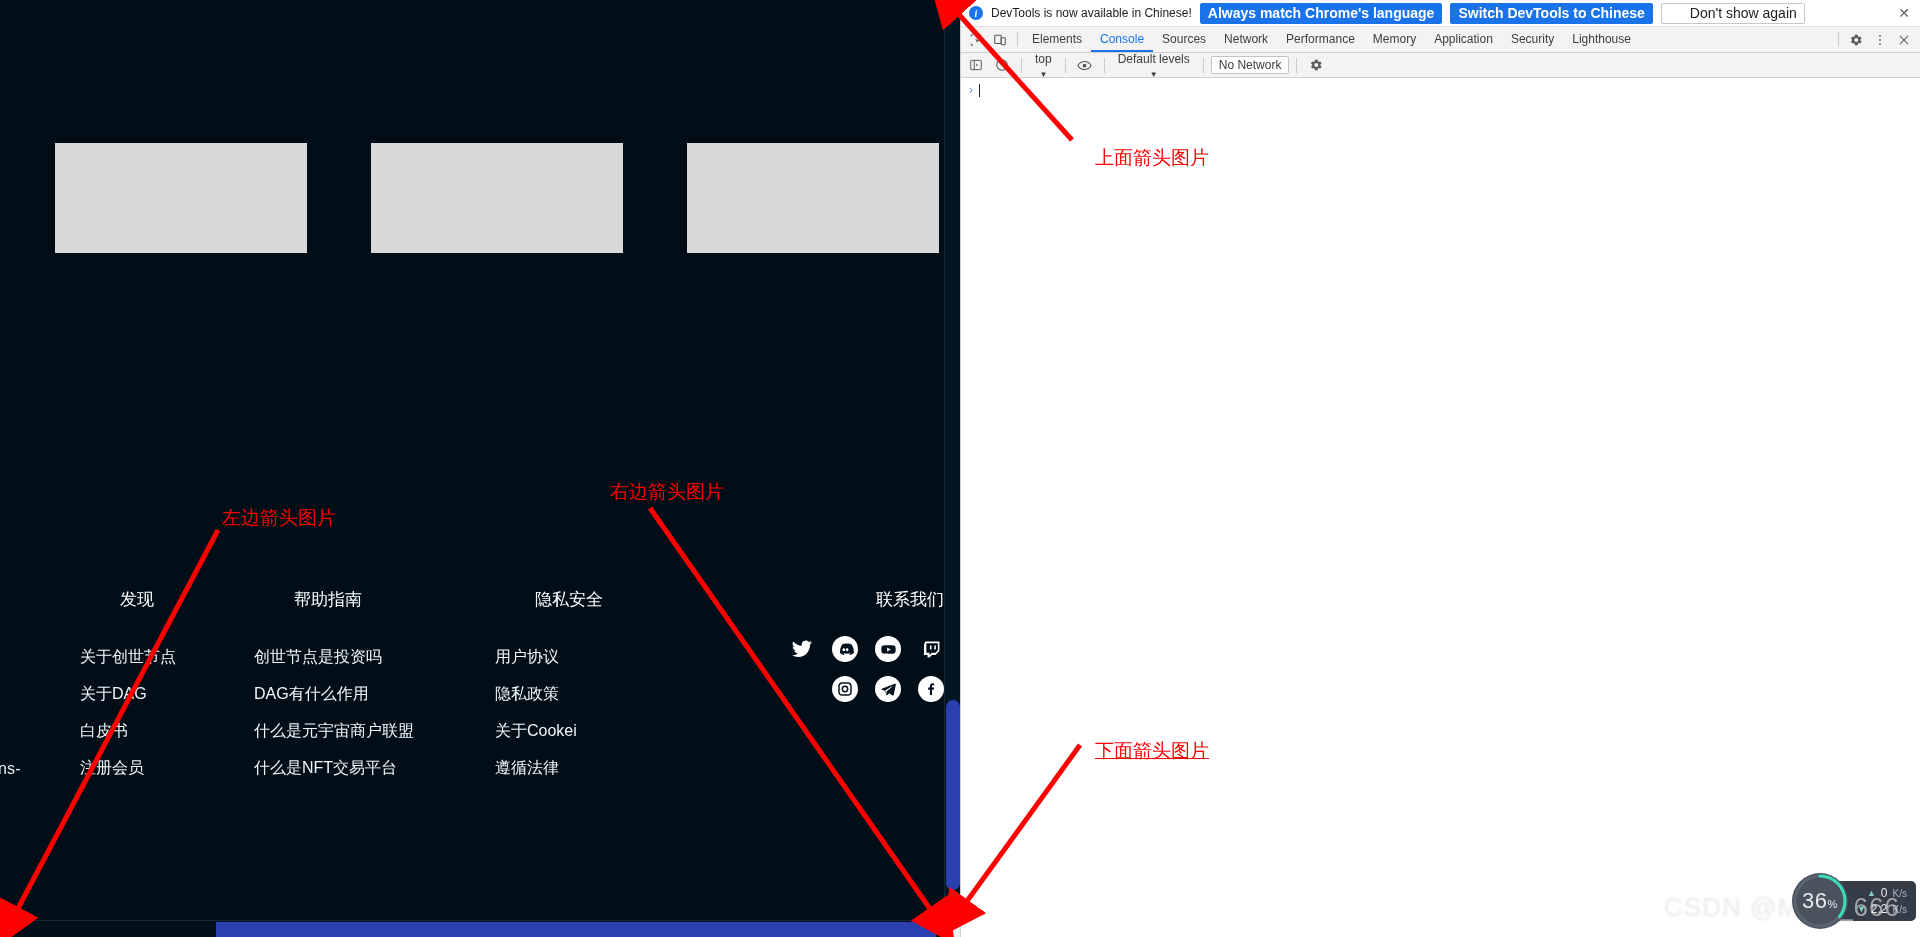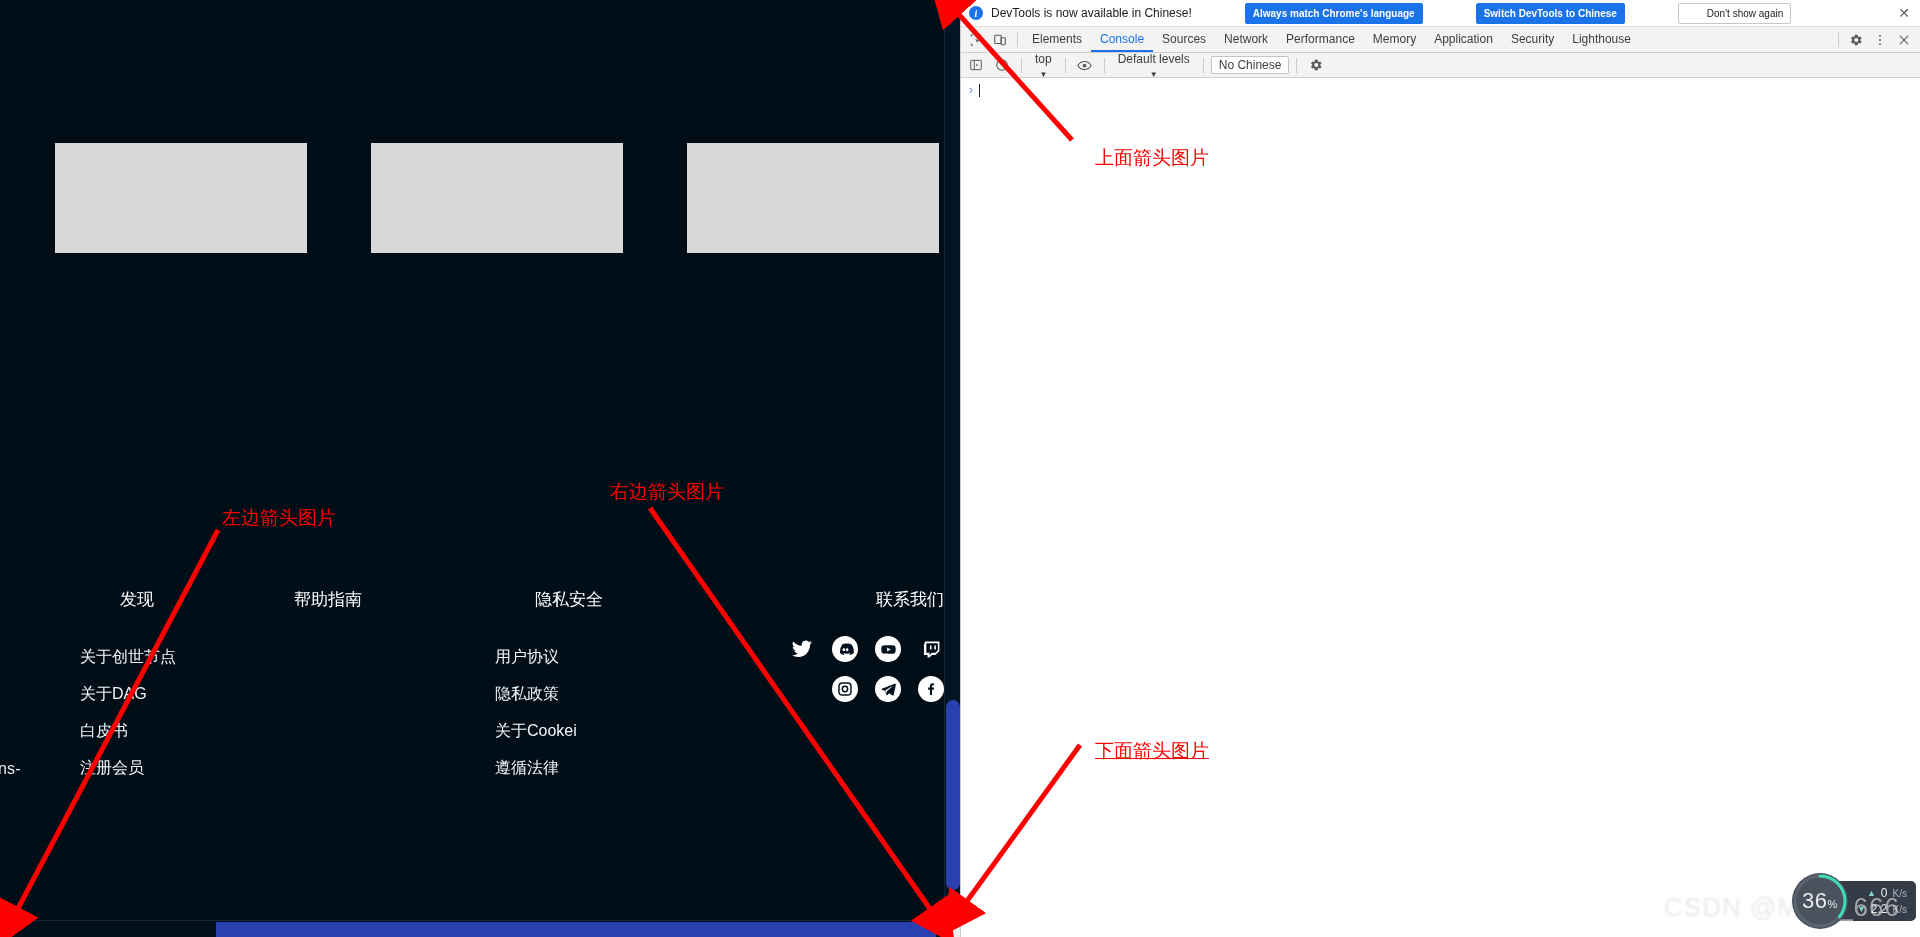--- a/index.html
+++ b/index.html
@@ -130,24 +130,23 @@
   }
   .info-icon {
     width: 14px; height: 14px; border-radius: 50%;
     background: #1a73e8; color: #fff; font-size: 10px;
     display: flex; align-items: center; justify-content: center;
     font-family: "Liberation Serif", serif; font-style: italic; font-weight: bold;
     flex: 0 0 auto;
   }
   #infobar-text { font-size: 12px; color: #202124; white-space: nowrap; }
   .infobar-btn {
-    font-size: 10px; font-weight: bold; line-height: 17px;
+    font-size: 14px; font-weight: bold; line-height: 17px;
     padding: 1px 7px; border-radius: 2px; white-space: nowrap;
     cursor: default;
-    margin-left: 45px;
   }
   .infobar-btn.primary { background: #1a73e8; color: #ffffff; border: 1px solid #1a73e8; }
   .infobar-btn.secondary { background: #ffffff; color: #202124; border: 1px solid #c6c6c6; font-weight: normal; padding-left: 28px; }
   #infobar-close {
     margin-left: auto; width: 20px; text-align: center;
     color: #5f6368; font-size: 14px; cursor: default;
   }
 
   
   #devtools-tabbar {
@@ -271,20 +270,26 @@
             <div class="fcol-links">
               <a class="fcol-link">关于创世节点</a>
               <a class="fcol-link">关于DAG</a>
               <a class="fcol-link">白皮书</a>
               <a class="fcol-link">注册会员</a>
             </div>
           </div>
 
           <div class="fcol col2">
             <div class="fcol-title">帮助指南</div>
+            <div class="fcol-links">
+              <a class="fcol-link">创世节点是投资吗</a>
+              <a class="fcol-link">DAG有什么作用</a>
+              <a class="fcol-link">什么是元宇宙商户联盟</a>
+              <a class="fcol-link">什么是NFT交易平台</a>
+            </div>
           </div>
 
           <div class="fcol col3">
             <div class="fcol-title">隐私安全</div>
             <div class="fcol-links">
               <a class="fcol-link">用户协议</a>
               <a class="fcol-link">隐私政策</a>
               <a class="fcol-link">关于Cookei</a>
               <a class="fcol-link">遵循法律</a>
             </div>
@@ -437,21 +442,21 @@
             <circle cx="12" cy="12" r="3" fill="currentColor" stroke="none"></circle>
           </svg>
       </span>
       <span class="tb-sep"></span>
       <span class="ct-right">
         <span class="ct-select">
           <span>Default levels</span>
           <span style="font-size:8px;">▼</span>
         </span>
         <span class="tb-sep"></span>
-        <span id="issues-btn">No Chinese</span>
+        <span id="issues-btn">No Network</span>
         <span class="tb-sep"></span>
         <span class="tb-icon">
           <svg width="14" height="14" viewBox="0 0 24 24" fill="currentColor">
               <path d="M19.4 13a7.8 7.8 0 0 0 0-2l2.1-1.6-2-3.5-2.5 1a7.7 7.7 0 0 0-1.7-1L15 3H9.9l-.3 2.8a7.7 7.7 0 0 0-1.7 1l-2.5-1-2 3.5L5.5 11a7.8 7.8 0 0 0 0 2l-2.1 1.6 2 3.5 2.5-1a7.7 7.7 0 0 0 1.7 1l.3 2.9H15l.3-2.8a7.7 7.7 0 0 0 1.7-1l2.5 1 2-3.5-2.1-1.7zM12.5 15.5a3.5 3.5 0 1 1 0-7 3.5 3.5 0 0 1 0 7z"></path>
             </svg>
         </span>
       </span>
     </div>
 
     <div id="console-body">

